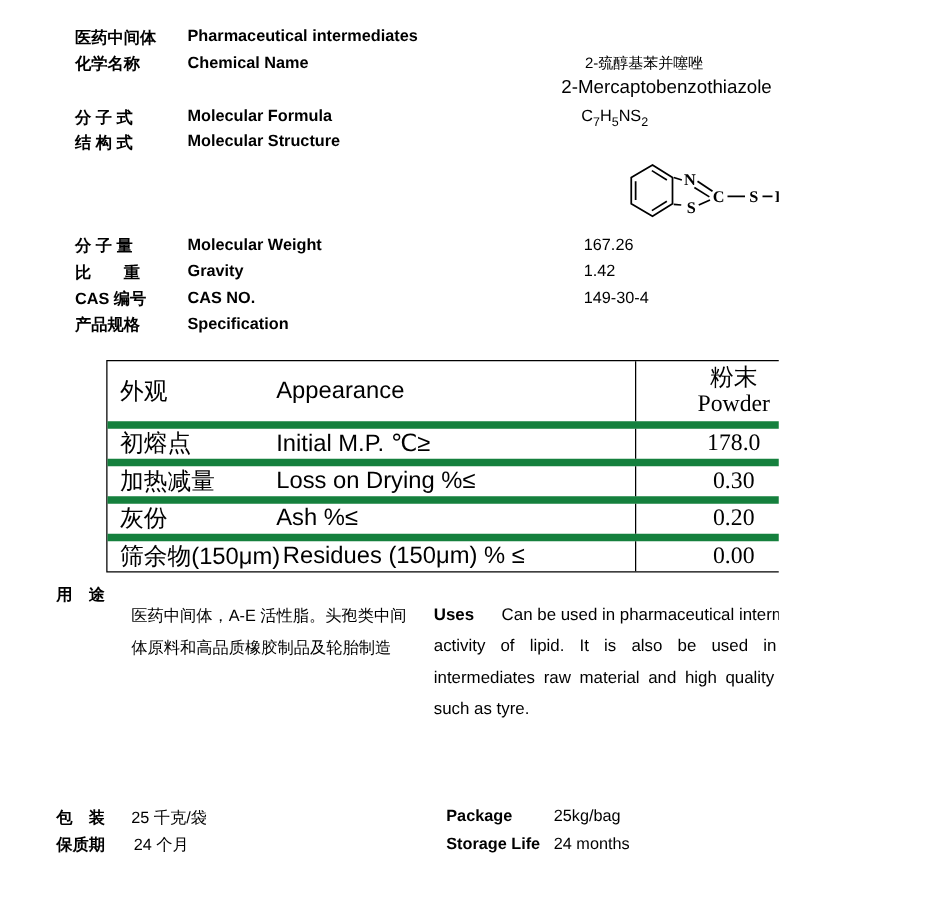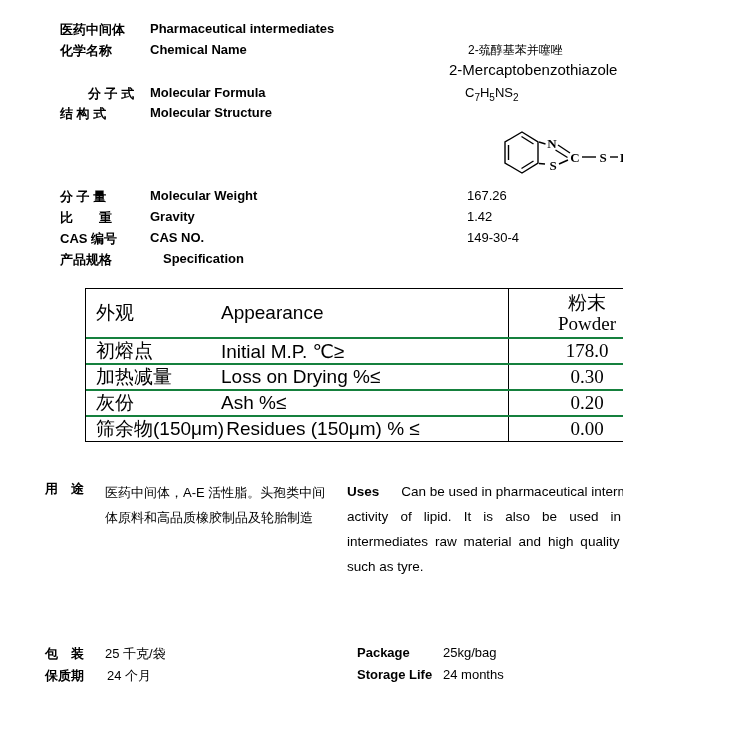--- a/index.html
+++ b/index.html
@@ -13,21 +13,21 @@
   .en-label{font-weight:700;font-size:13px;white-space:pre;padding-left:10px;}
   .val{font-size:13px;white-space:pre;}
   .name-zh{font-size:12px;}
   .name-en{font-size:15px;}
   sub{font-size:10px;}
   
   .spec-table{
     position:absolute;left:85px;top:288px;width:579px;
     border:1px solid #000;font-size:19px;
   }
-  .t-row{display:flex;height:24px;border-top:2px solid #15803d;}
+  .t-row{display:flex;height:24px;border-top:6px solid #15803d;}
   .t-row.header{height:48px;border-top:none;}
   .t-label{width:422px;border-right:1px solid #000;display:flex;align-items:center;}
   .t-zh{margin-left:10px;width:125px;white-space:pre;}
   .t-en{white-space:pre;}
   .t-val{flex:1;display:flex;align-items:center;justify-content:center;font-family:Liberation Serif, serif;}
   .t-val.two-line{flex-direction:column;justify-content:center;line-height:21px;}
   
   .uses-zh-line{position:absolute;left:105px;width:240px;font-size:13px;line-height:25px;white-space:pre;}
   .uses-en{
     position:absolute;left:347px;top:479px;width:377px;
@@ -42,21 +42,21 @@
 <div id="page">
 
   <span class="abs zh-label" style="left:60px;top:21px;">医药中间体</span>
   <span class="abs en-label" style="left:140px;top:21px;">Pharmaceutical intermediates</span>
 
   <span class="abs zh-label" style="left:60px;top:42px;">化学名称</span>
   <span class="abs en-label" style="left:140px;top:42px;">Chemical Name</span>
   <span class="abs val name-zh" style="left:468px;top:42px;">2-巯醇基苯并噻唑</span>
   <span class="abs val name-en" style="left:449px;top:61px;">2-Mercaptobenzothiazole</span>
 
-  <span class="abs zh-label" style="left:60px;top:85px;margin-left:28px;">分 子 式</span>
+  <span class="abs zh-label" style="left:60px;top:85px;">分 子 式</span>
   <span class="abs en-label" style="left:140px;top:85px;">Molecular Formula</span>
   <span class="abs val" style="left:465px;top:85px;"><span>C</span><sub>7</sub><span>H</span><sub>5</sub><span>NS</span><sub>2</sub></span>
 
   <span class="abs zh-label" style="left:60px;top:105px;">结 构 式</span>
   <span class="abs en-label" style="left:140px;top:105px;">Molecular Structure</span>
 
   <svg class="abs" style="left:455px;top:118px;" width="200" height="72" viewBox="0 0 200 72">
     <g stroke="#000" stroke-width="1.4" fill="none">
       <polygon points="67,14 83,24 83,45 67,55 50,45 50,24"></polygon>
       <line x1="66.5" y1="18.5" x2="78.5" y2="26"></line>
@@ -83,21 +83,21 @@
 
   <span class="abs zh-label" style="left:60px;top:209px;">比　　重</span>
   <span class="abs en-label" style="left:140px;top:209px;">Gravity</span>
   <span class="abs val" style="left:467px;top:209px;">1.42</span>
 
   <span class="abs zh-label" style="left:60px;top:230px;">CAS 编号</span>
   <span class="abs en-label" style="left:140px;top:230px;">CAS NO.</span>
   <span class="abs val" style="left:467px;top:230px;">149-30-4</span>
 
   <span class="abs zh-label" style="left:60px;top:251px;">产品规格</span>
-  <span class="abs en-label" style="left:140px;top:251px;margin-left:13px;">Specification</span>
+  <span class="abs en-label" style="left:140px;top:251px;">Specification</span>
 
   <div class="spec-table">
     <div class="t-row header">
       <div class="t-label">
         <span class="t-zh">外观</span>
         <span class="t-en">Appearance</span>
       </div>
       <div class="t-val two-line">
         <span>粉末</span>
         <span>Powder</span>
@@ -126,21 +126,21 @@
     </div>
     <div class="t-row">
       <div class="t-label">
         <span class="t-zh">筛余物(150μm)</span>
         <span class="t-en"> Residues (150μm) % ≤</span>
       </div>
       <div class="t-val">0.00</div>
     </div>
   </div>
 
-  <span class="abs zh-label" style="left:45px;top:480px;">用　途</span>
+  <span class="abs zh-label" style="left:45px;top:467px;">用　途</span>
   <div class="uses-zh-line" style="top:505px;">体原料和高品质橡胶制品及轮胎制造</div>
   <div class="uses-zh-line" style="top:480px;">医药中间体，A-E 活性脂。头孢类中间</div>
   <div class="uses-en">
     <span class="lead">Uses</span><span>Can be used in pharmaceutical intermediates and A-E activity of lipid. It is also be used in cephalosporins intermediates raw material and high quality rubber products such as tyre.</span>
   </div>
 
   <span class="abs zh-label" style="left:45px;top:645px;">包　装</span>
   <span class="abs val" style="left:105px;top:645px;">25 千克/袋</span>
   <span class="abs en-label" style="left:347px;top:645px;">Package</span>
   <span class="abs val" style="left:443px;top:645px;">25kg/bag</span>

